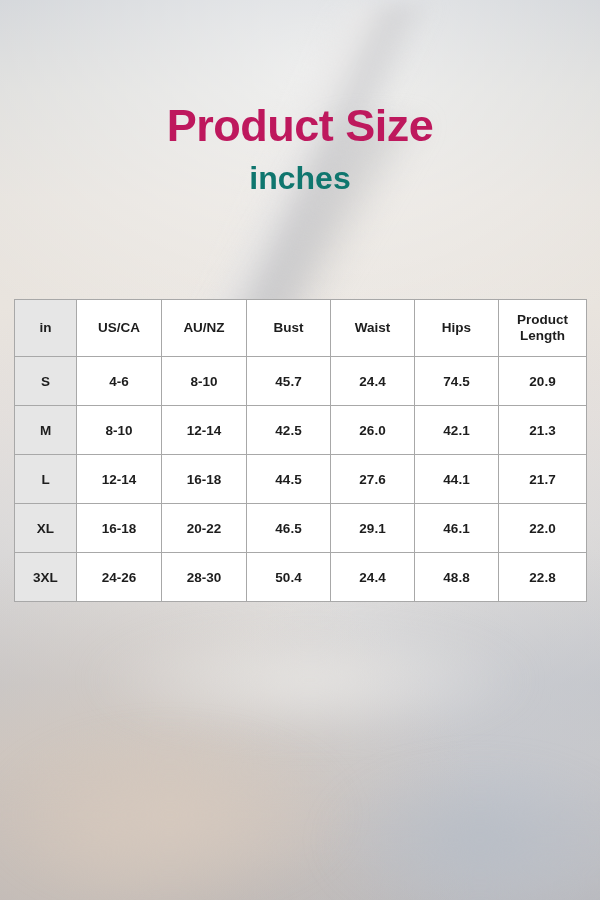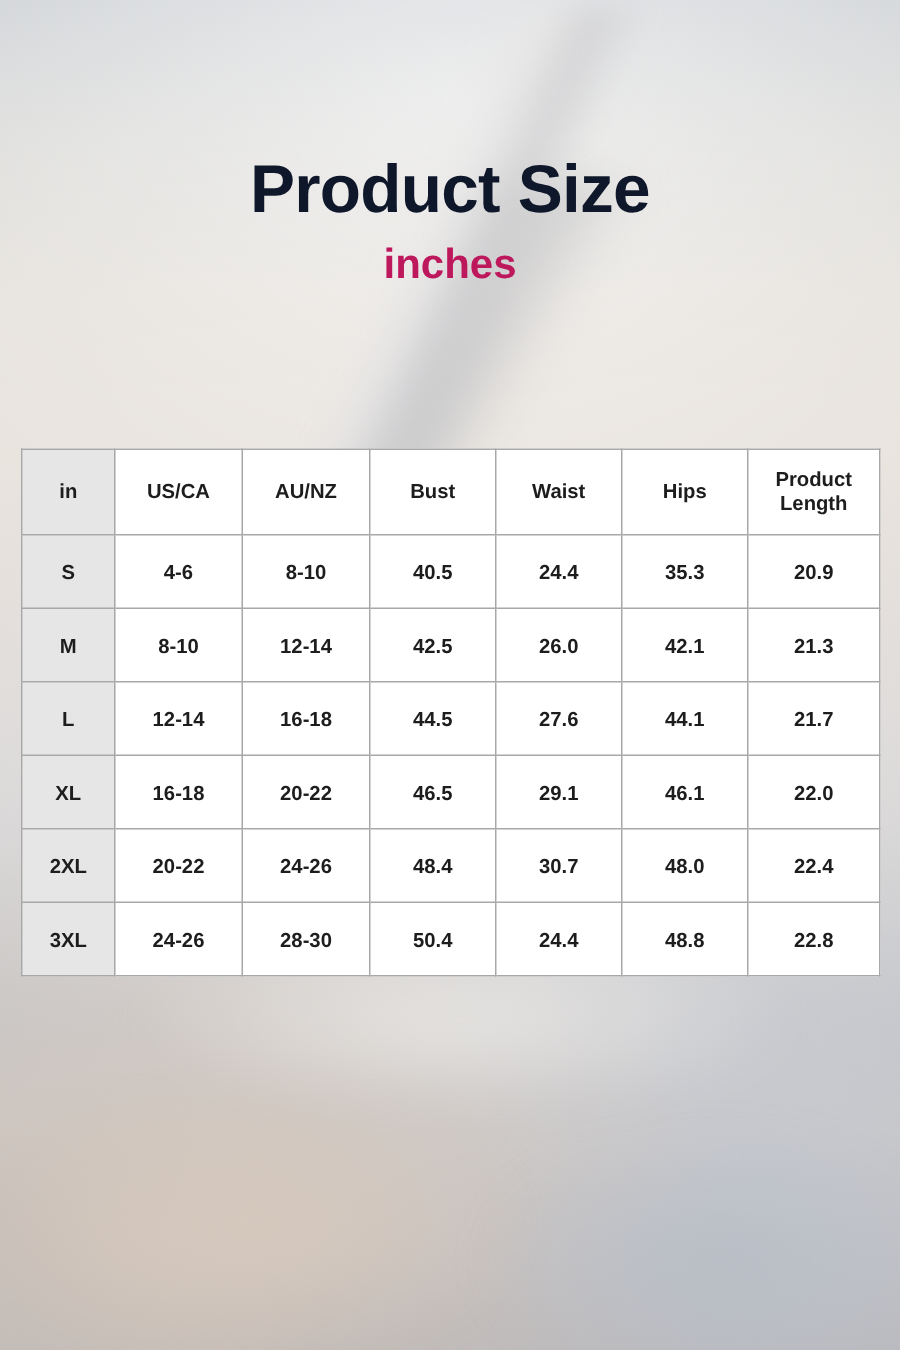--- a/index.html
+++ b/index.html
@@ -98,29 +98,29 @@
   .heading {
     position: absolute;
     top: 102px;
     left: 0;
     width: 600px;
     text-align: center;
   }
   .title {
     font-size: 45px;
     font-weight: bold;
-    color: #0f172a;
+    color: #be185d;
     letter-spacing: -0.5px;
     line-height: 1.05;
     margin: 0;
   }
   .subtitle {
-    font-size: 28px;
-    font-weight: bold;
-    color: #be185d;
+    font-size: 32px;
+    font-weight: bold;
+    color: #0f766e;
     margin: 12px 0 0 0;
     line-height: 1.1;
   }
 
   
   .table-wrap {
     position: absolute;
     left: 14px;
     top: 299px;
     width: 572px;
@@ -205,23 +205,23 @@
           <th>Waist</th>
           <th>Hips</th>
           <th>Product Length</th>
         </tr>
       </thead>
       <tbody>
         <tr>
           <th class="rowhead">S</th>
           <td>4-6</td>
           <td>8-10</td>
-          <td>40.5</td>
+          <td>45.7</td>
           <td>24.4</td>
-          <td>35.3</td>
+          <td>74.5</td>
           <td>20.9</td>
         </tr>
         <tr>
           <th class="rowhead">M</th>
           <td>8-10</td>
           <td>12-14</td>
           <td>42.5</td>
           <td>26.0</td>
           <td>42.1</td>
           <td>21.3</td>
@@ -238,29 +238,20 @@
         <tr>
           <th class="rowhead">XL</th>
           <td>16-18</td>
           <td>20-22</td>
           <td>46.5</td>
           <td>29.1</td>
           <td>46.1</td>
           <td>22.0</td>
         </tr>
         <tr>
-          <th class="rowhead">2XL</th>
-          <td>20-22</td>
-          <td>24-26</td>
-          <td>48.4</td>
-          <td>30.7</td>
-          <td>48.0</td>
-          <td>22.4</td>
-        </tr>
-        <tr>
           <th class="rowhead">3XL</th>
           <td>24-26</td>
           <td>28-30</td>
           <td>50.4</td>
           <td>24.4</td>
           <td>48.8</td>
           <td>22.8</td>
         </tr>
       </tbody>
     </table>

